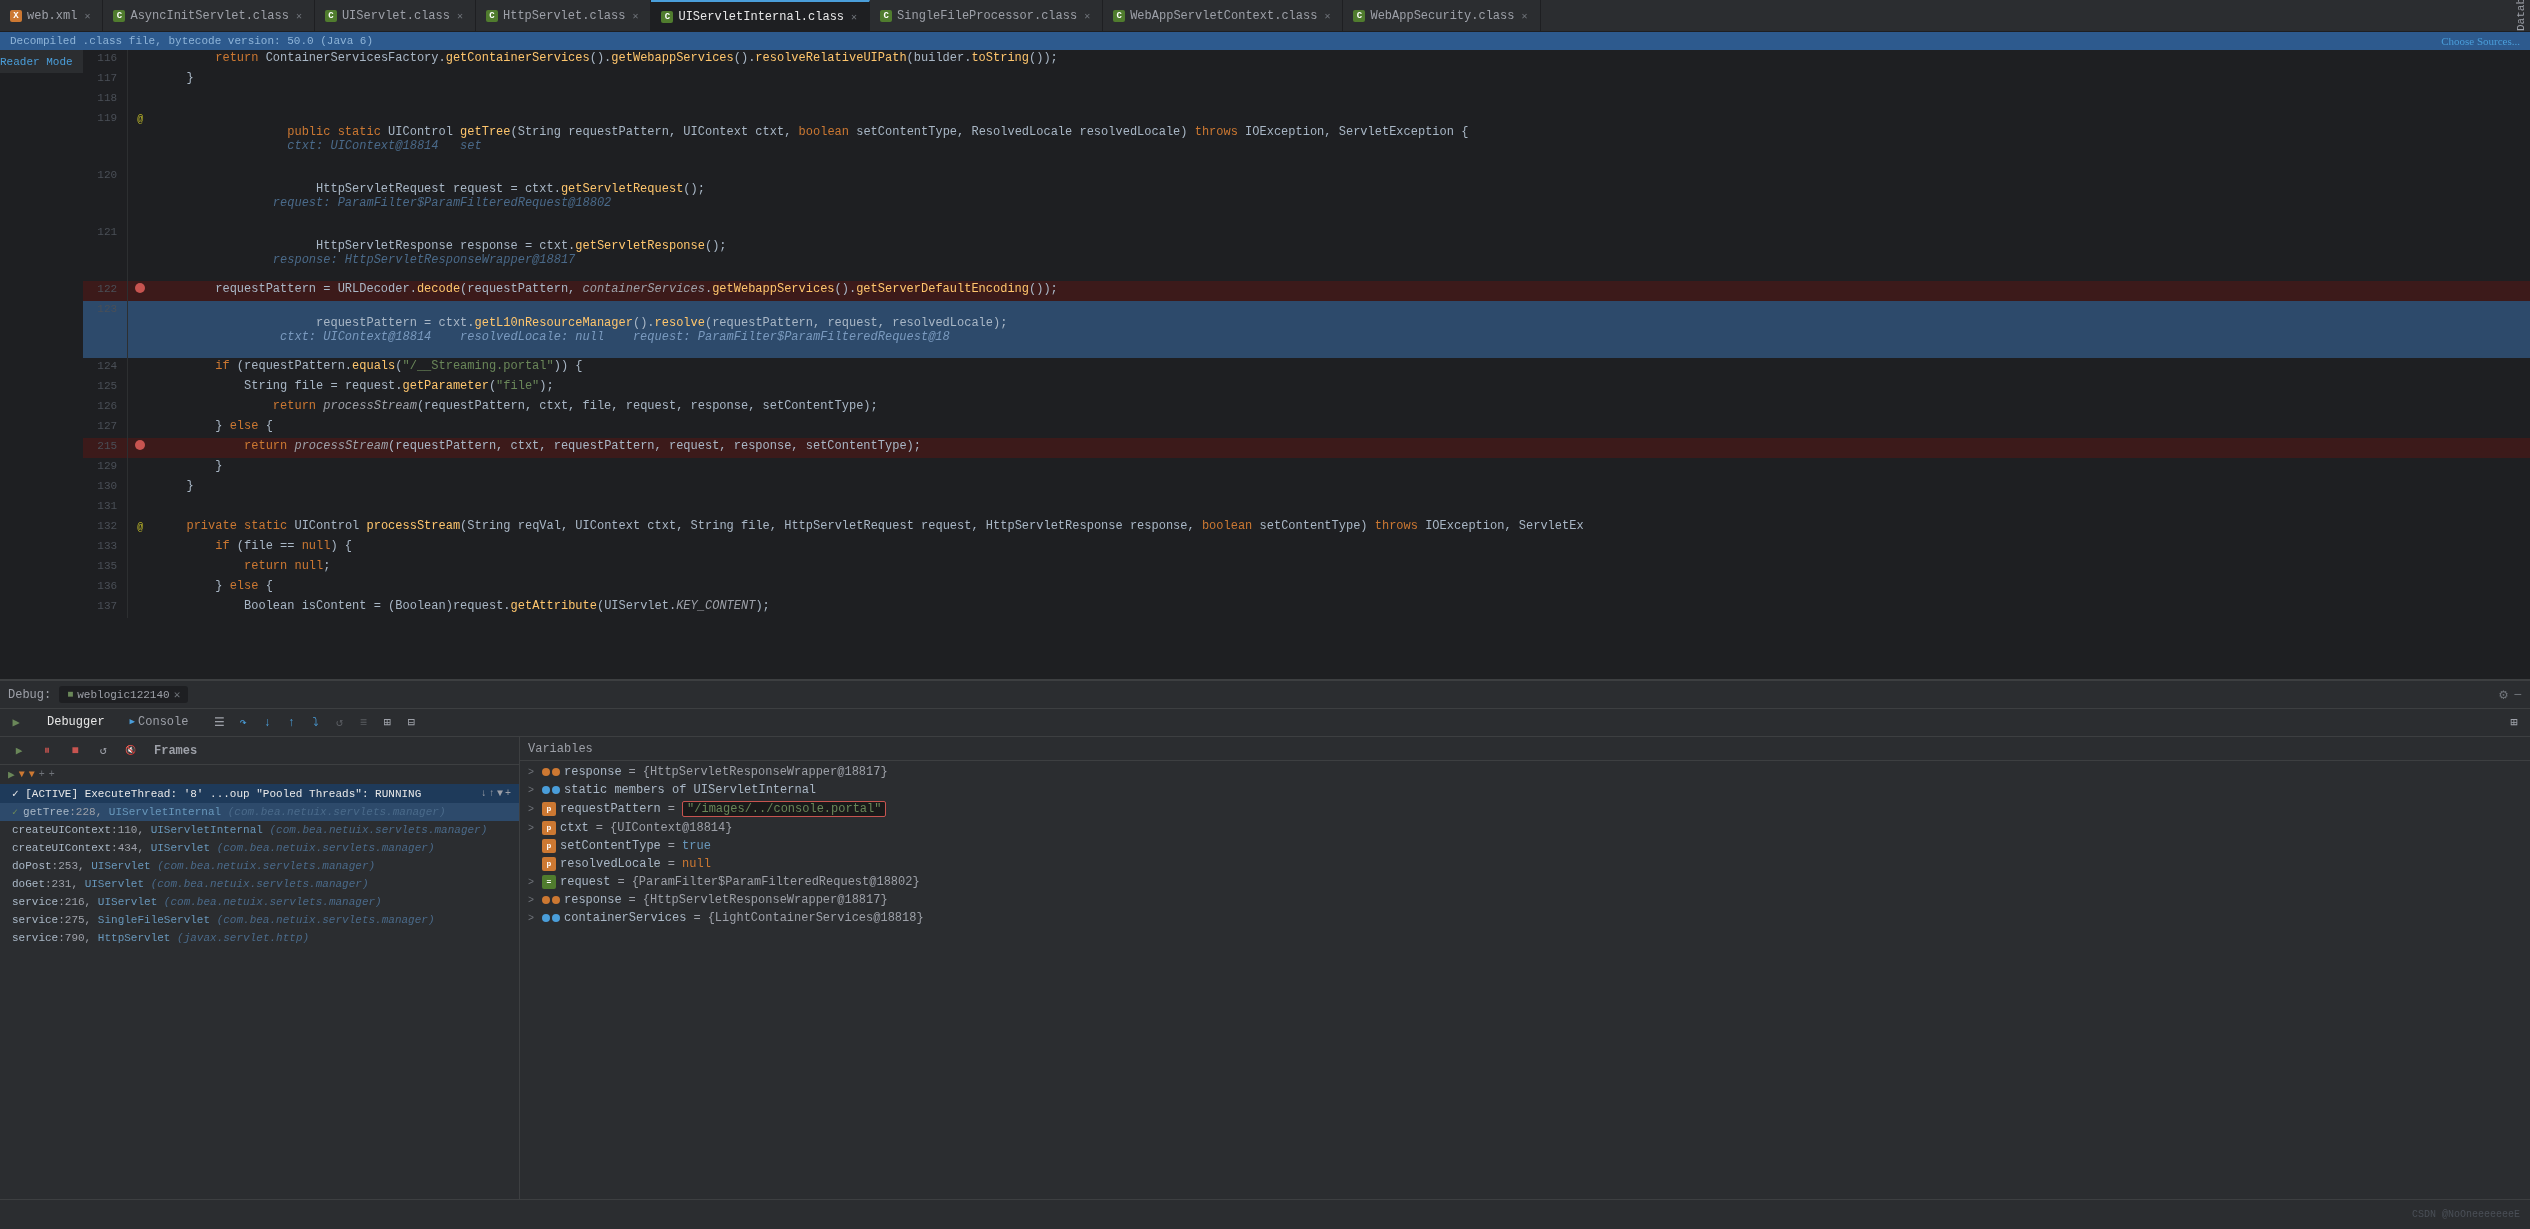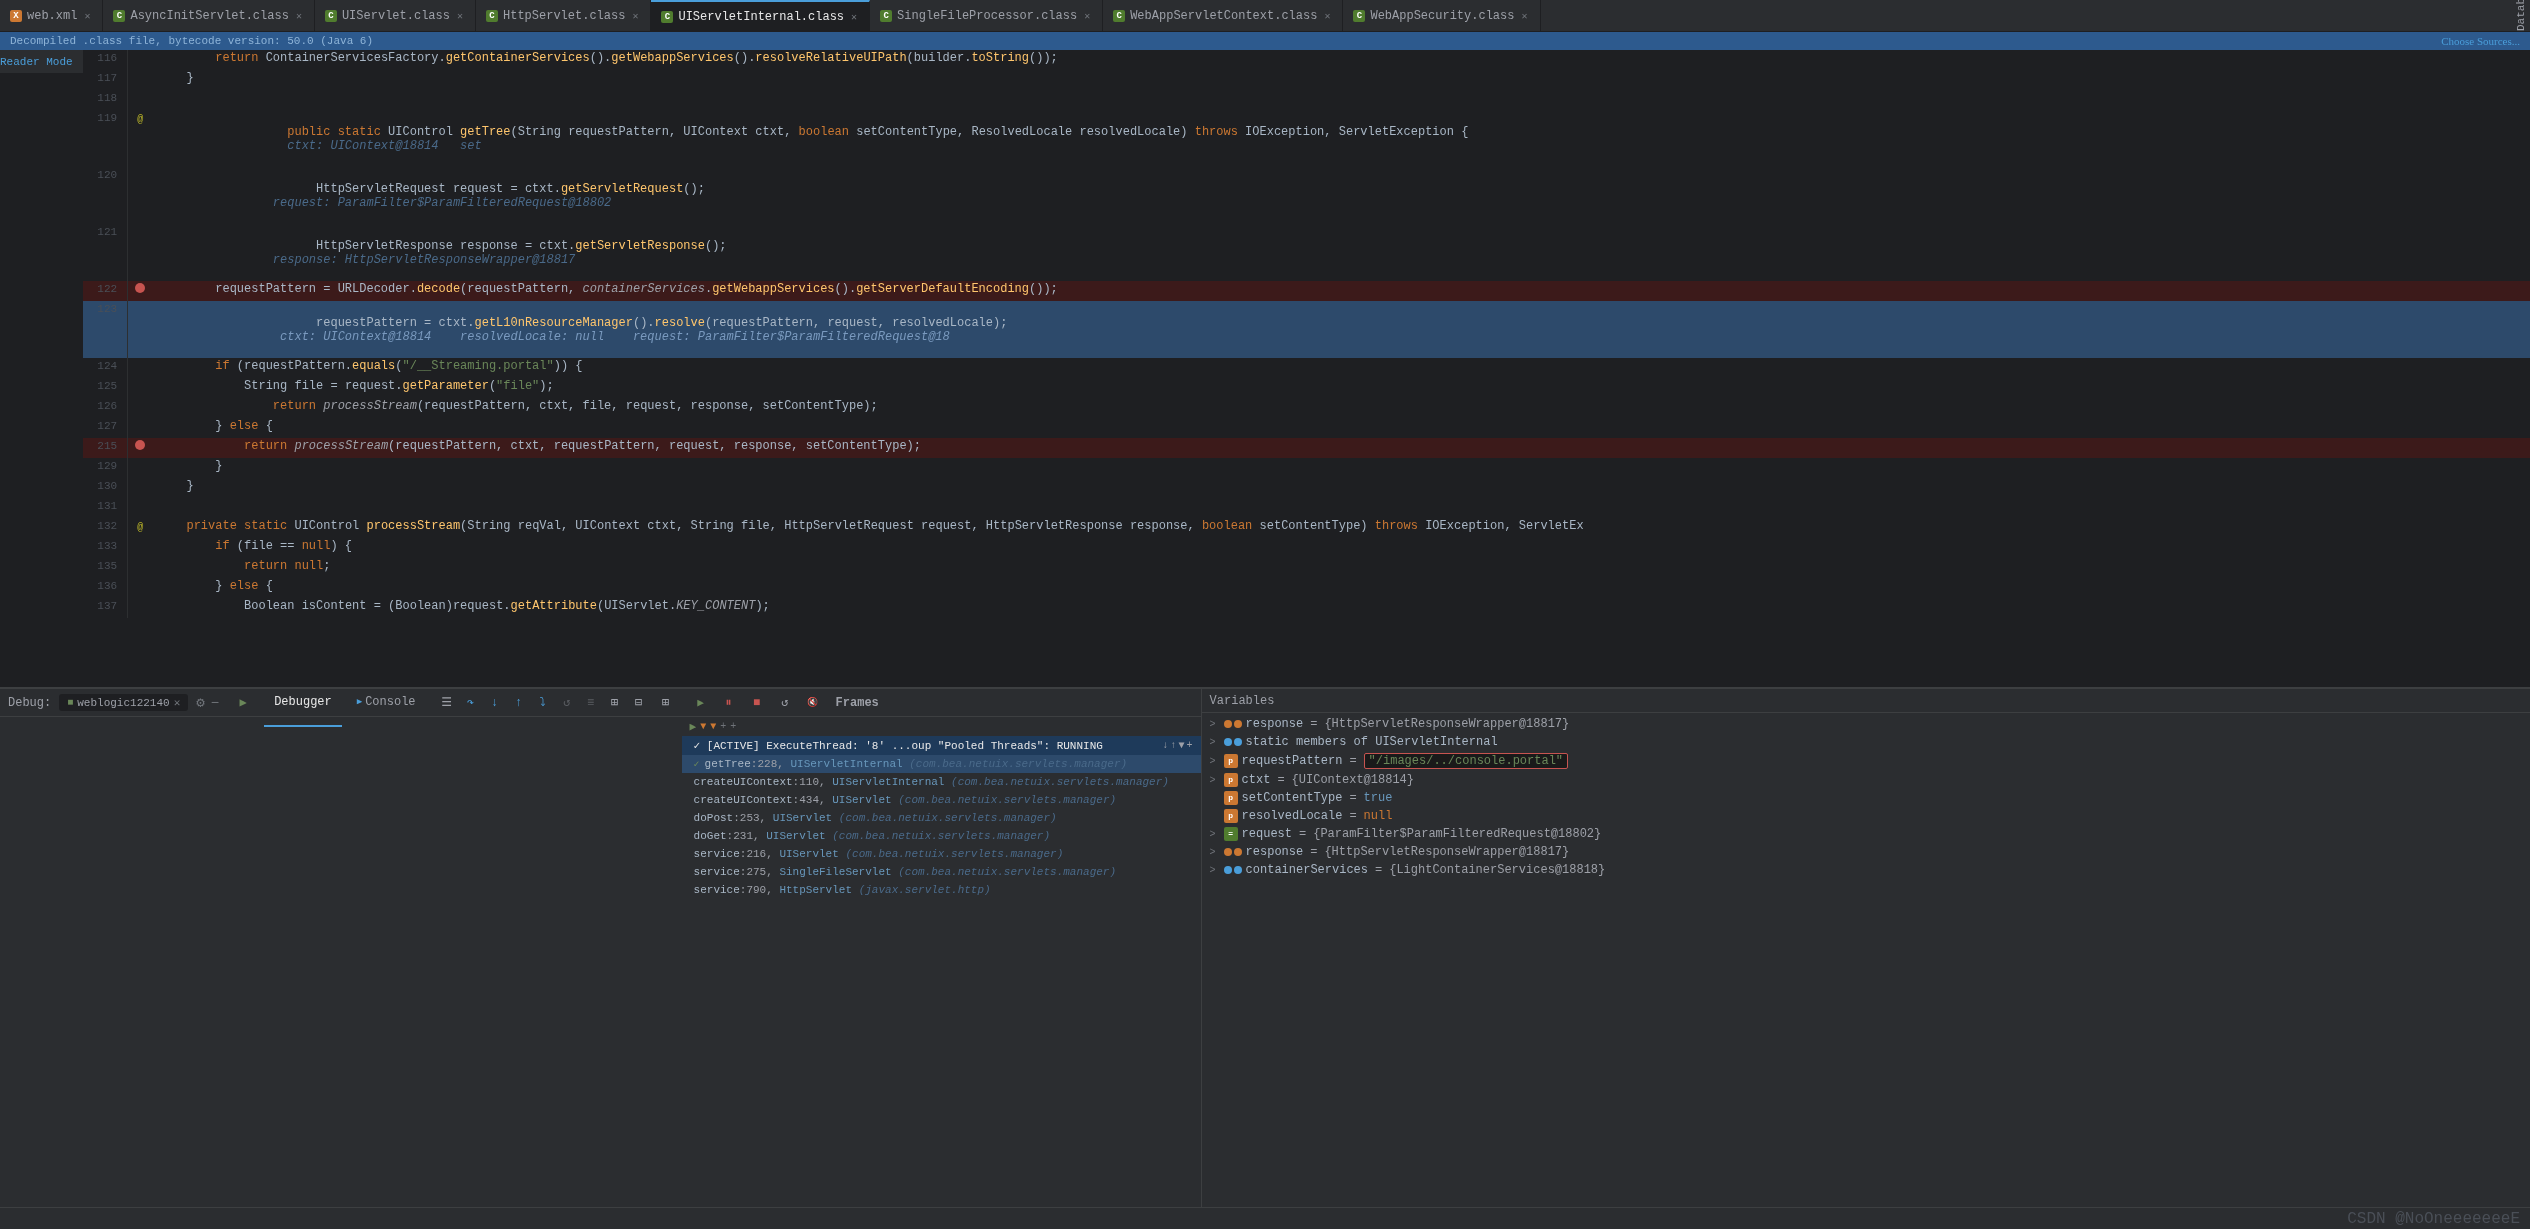--- a/index.html
+++ b/index.html
@@ -154,21 +154,21 @@
     .code-area::-webkit-scrollbar { width: 8px; height: 8px; }
     .code-area::-webkit-scrollbar-track { background: #2b2d30; }
     .code-area::-webkit-scrollbar-thumb { background: #4a4f57; border-radius: 4px; }
 
     
     .bottom-panel {
       height: 520px;
       background: #2b2d30;
       border-top: 2px solid #3d3f41;
       display: flex;
-      flex-direction: row;
+      flex-direction: column;
     }
 
     .debug-bar {
       height: 28px;
       background: #2b2d30;
       display: flex;
       align-items: center;
       padding: 0 8px;
       border-bottom: 1px solid #3d3f41;
       gap: 8px;
@@ -322,28 +322,28 @@
     }
     .var-expand { color: #6f7379; font-size: 10px; width: 10px; }
     .var-name { color: #a9b7c6; }
     .var-eq { color: #9da0a8; margin: 0 3px; }
     .var-val-num { color: #6897bb; }
     .var-val-null { color: #cc7832; }
     .var-val-obj { color: #9da0a8; }
 
     
     .status-bar {
-      height: 22px;
+      height: 30px;
       background: #2b2d30;
       display: flex;
       align-items: center;
       justify-content: flex-end;
       padding: 0 10px;
       border-top: 1px solid #3d3f41;
-      font-size: 16px;
+      font-size: 10px;
       color: #4a4f57;
     }
 
     .bottom-panel-wrapper {
       flex-shrink: 0;
     }
 
     .full-layout {
       display: flex;
       flex-direction: column;

